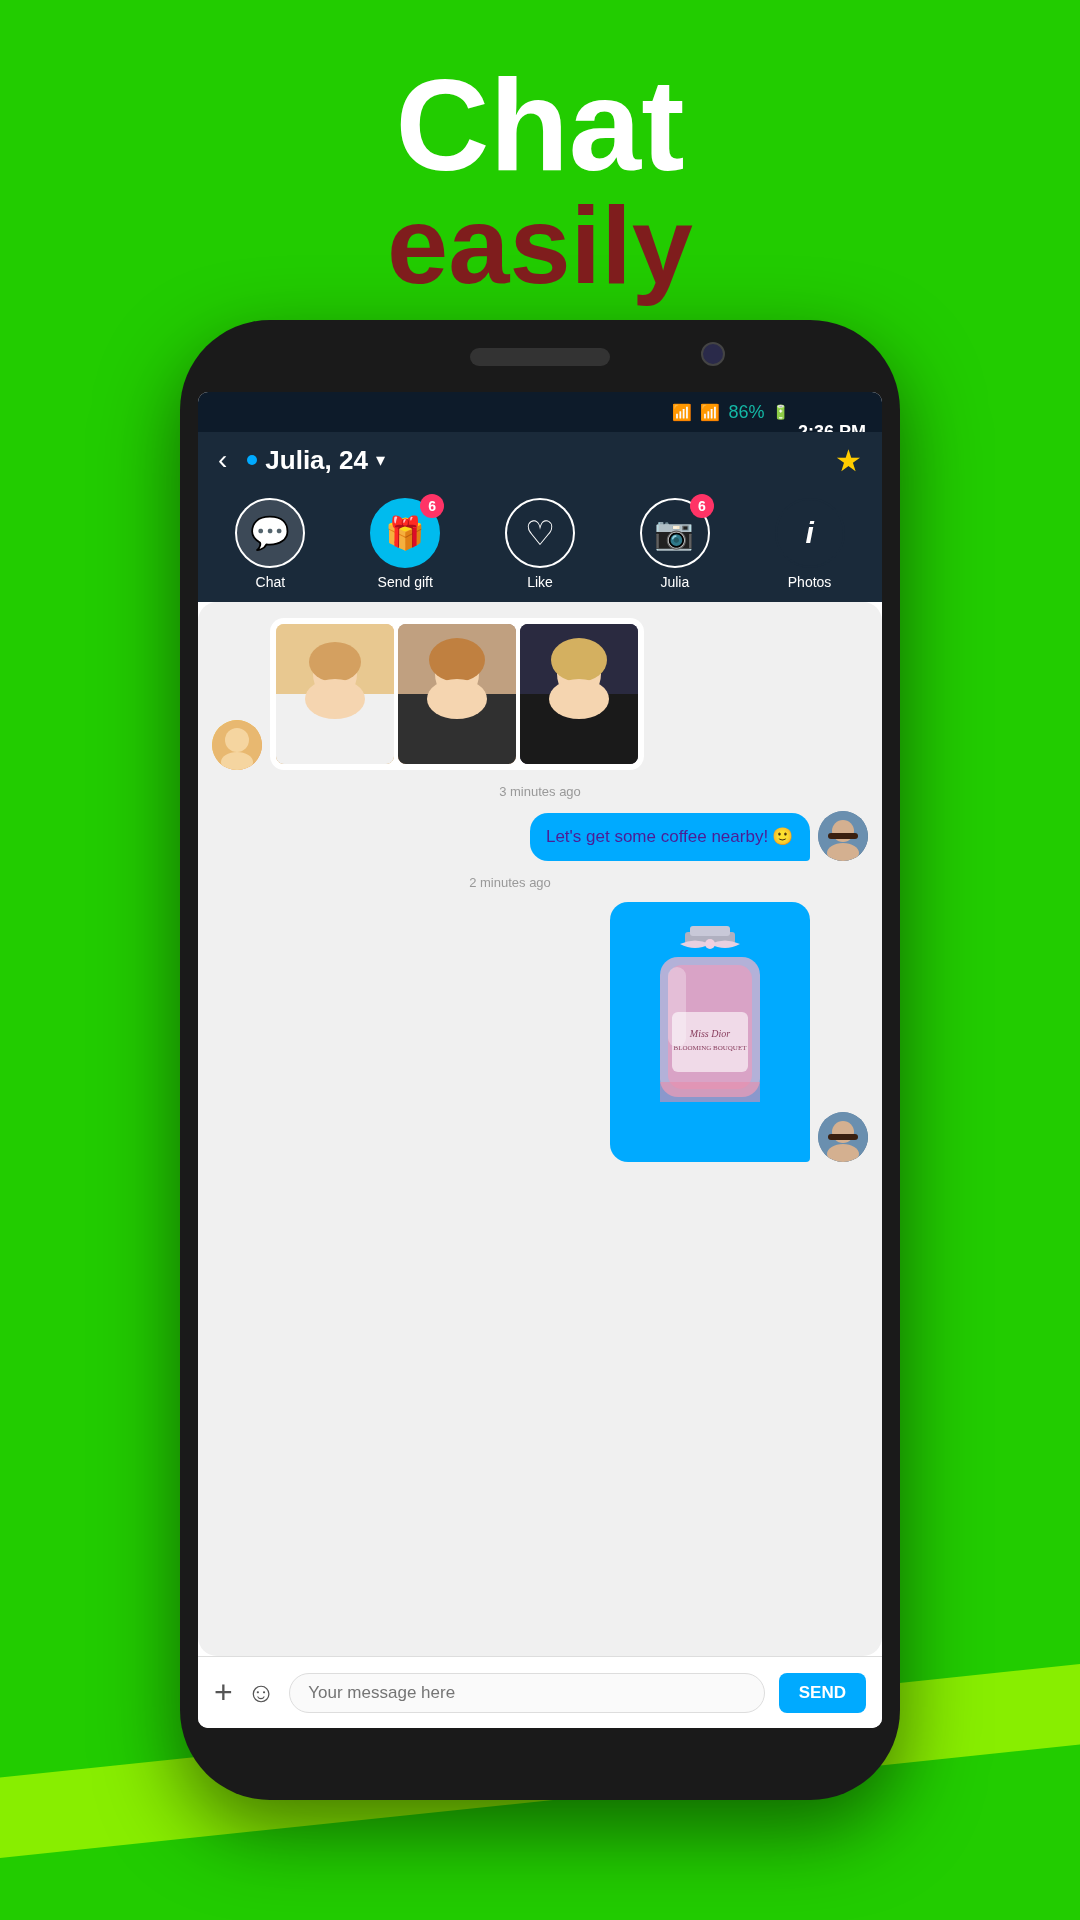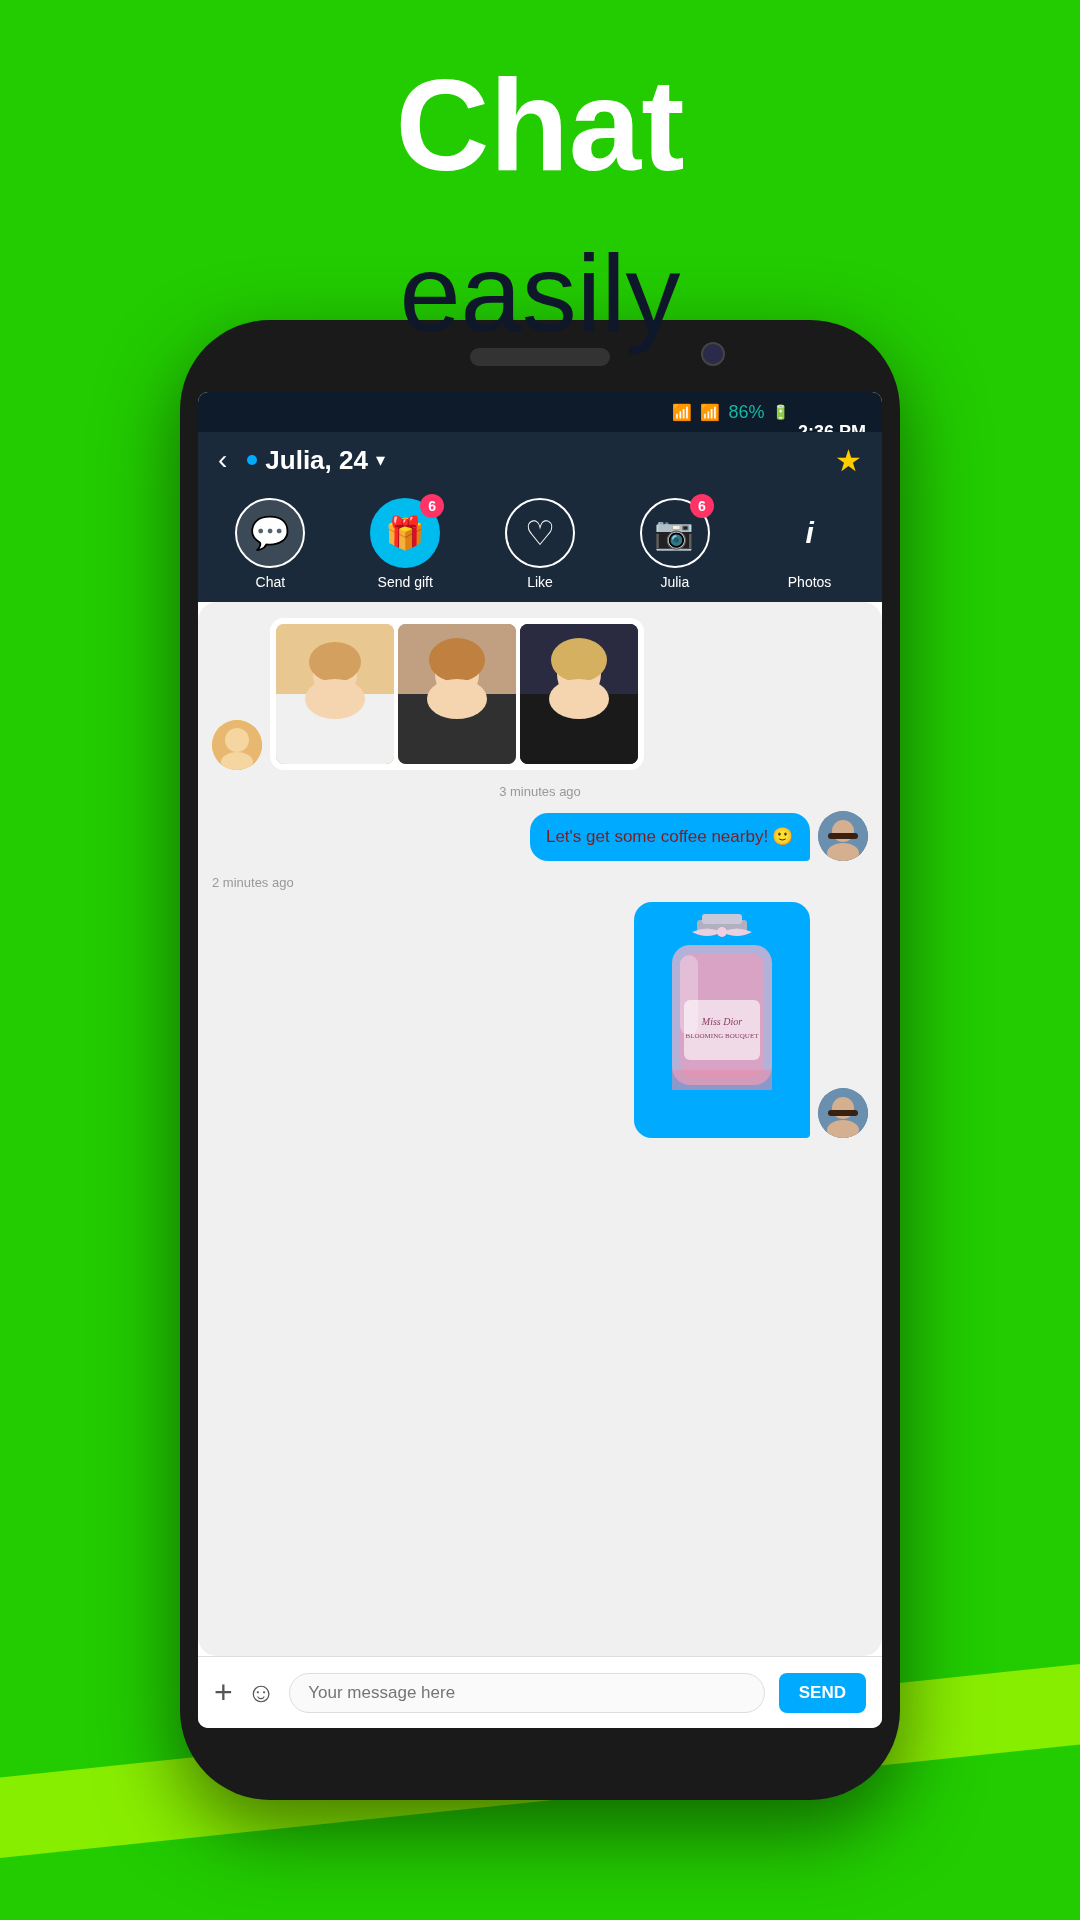--- a/index.html
+++ b/index.html
@@ -44,25 +44,24 @@
     .header-chat {
       font-size: 130px;
       font-weight: 900;
       color: white;
       line-height: 1;
       display: block;
     }
 
     .header-easily {
       font-size: 110px;
-      font-weight: 400;
-      color: #0f172a;
+      font-weight: 700;
+      color: #7f1d1d;
       line-height: 1;
       display: block;
-      margin-top: 48px;
     }
 
     
     .phone-wrapper {
       position: absolute;
       top: 320px;
       left: 50%;
       transform: translateX(-50%);
       width: 720px;
       height: 1480px;
@@ -307,34 +306,34 @@
       max-width: 400px;
       border-radius: 18px;
       padding: 12px 16px;
       font-size: 17px;
       line-height: 1.4;
       position: relative;
     }
 
     .bubble.sent {
       background: #00aaff;
-      color: #7f1d1d;
+      color: #4c1d95;
       border-bottom-right-radius: 4px;
       text-align: center;
     }
 
     .timestamp {
       font-size: 13px;
       color: #999;
       text-align: center;
       margin-top: 2px;
     }
 
     .timestamp.sent {
-      text-align: left;
+      text-align: center;
       padding-right: 60px;
     }
 
     
     .photo-grid {
       display: flex;
       gap: 4px;
       background: white;
       border-radius: 14px;
       padding: 6px;
@@ -357,21 +356,21 @@
     }
     .photo-thumb-3 {
       background: linear-gradient(160deg, #1a1a2e, #303060, #b0a090);
     }
 
     
     .gift-bubble {
       background: #00aaff;
       border-radius: 18px;
       border-bottom-right-radius: 4px;
-      padding: 8px;
+      padding: 20px;
       max-width: 320px;
       display: flex;
       align-items: center;
       justify-content: flex-end;
     }
 
     
     .input-bar {
       background: white;
       height: 72px;

